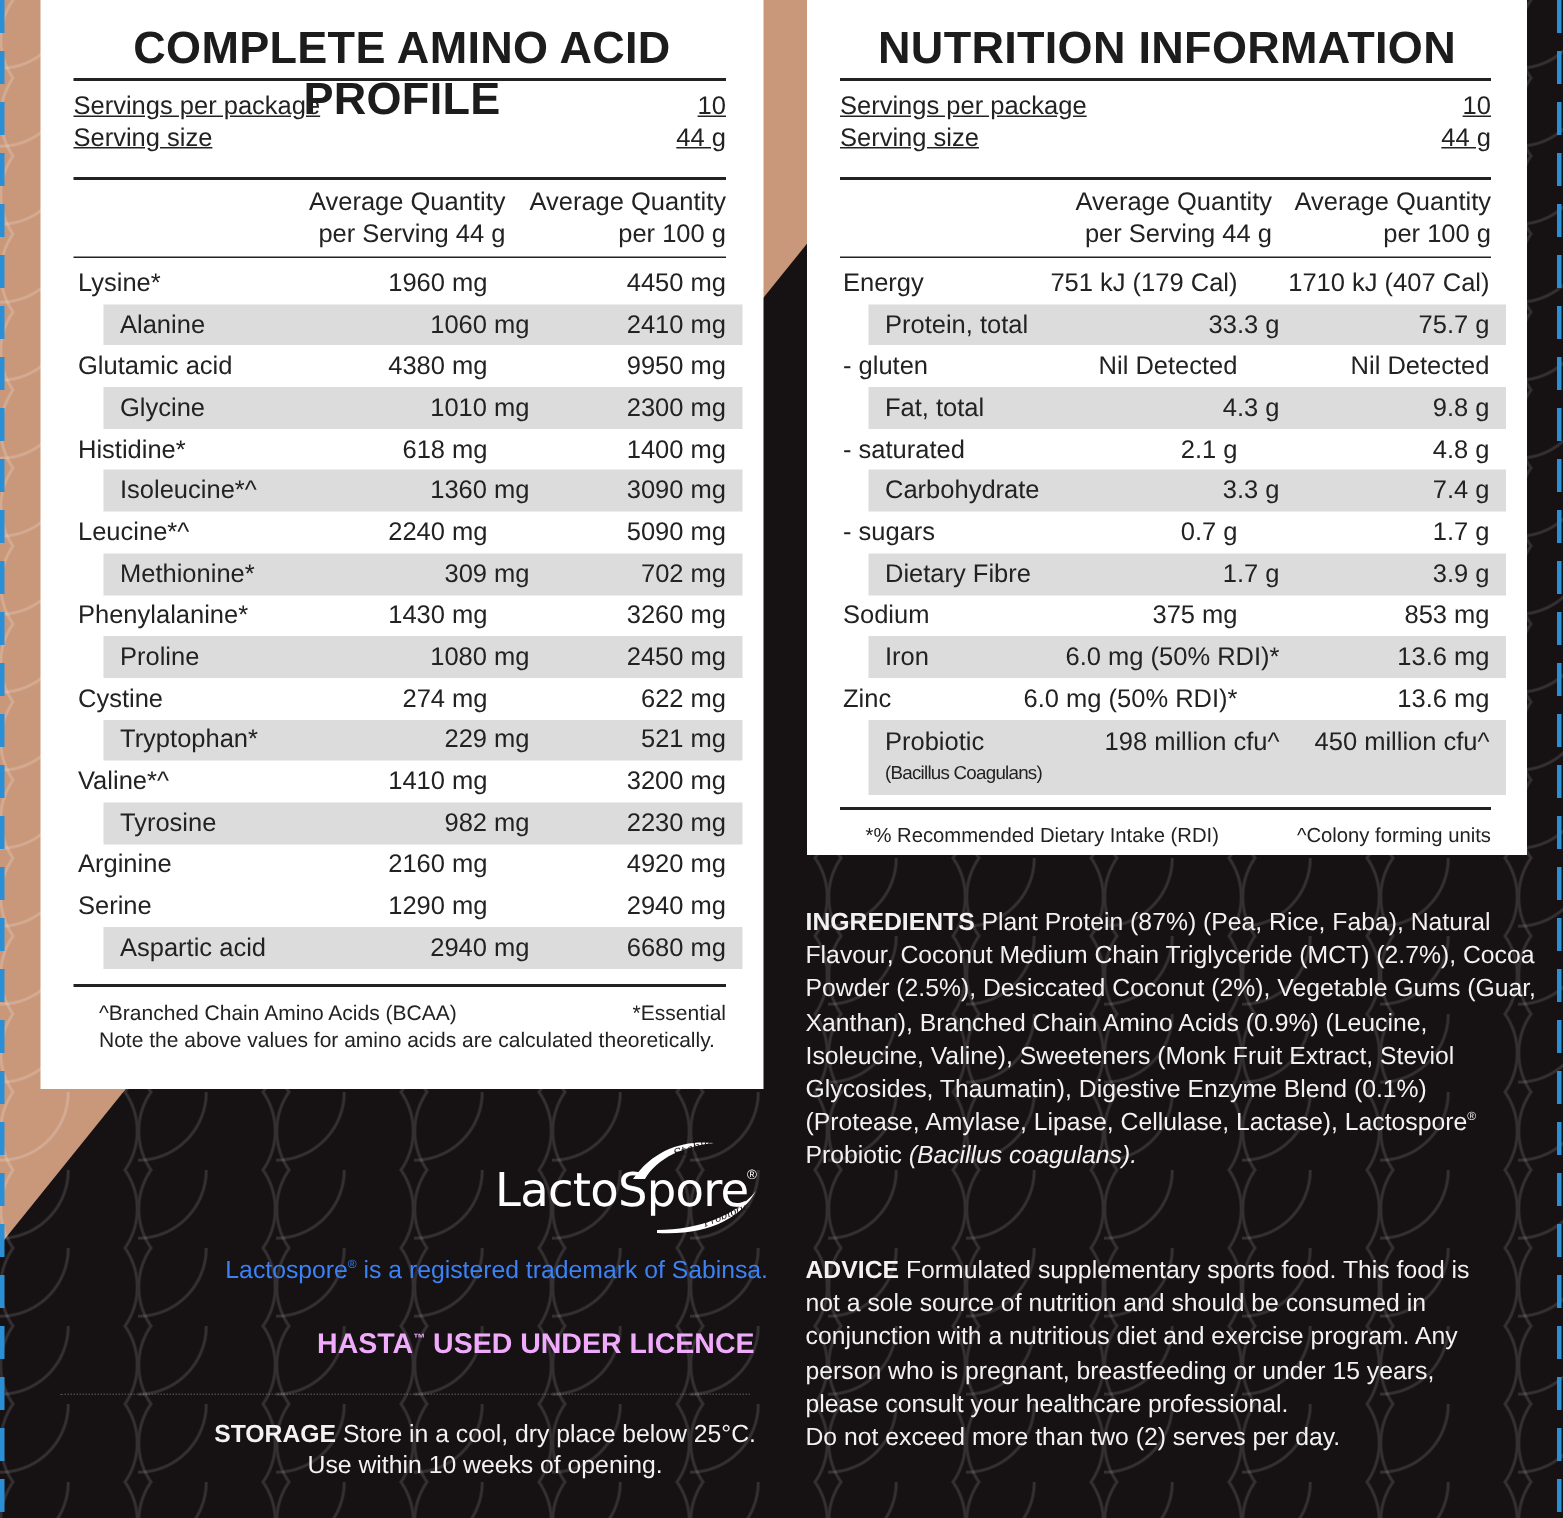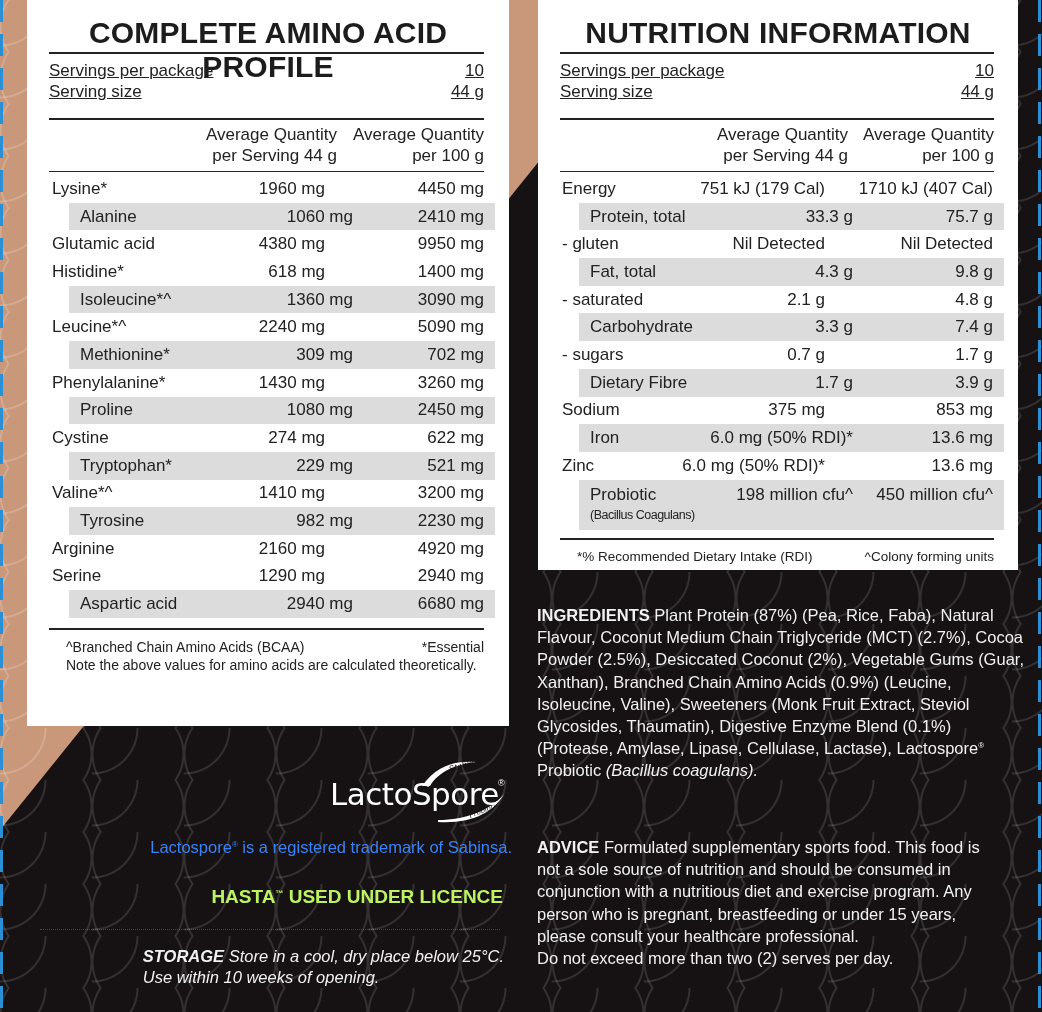--- a/index.html
+++ b/index.html
@@ -99,25 +99,25 @@
     font-size: 31px; color: #fff; letter-spacing: -0.5px;
     font-family: "DejaVu Sans", sans-serif; font-weight: normal;
   }
   .logo-reg { position: absolute; left: 172px; top: 20px; color: #fff; font-size: 9px; }
   .trademark {
     position: absolute; right: 530px; top: 838px;
     font-size: 16.5px; color: #3b82f6; white-space: nowrap;
   }
   .hasta {
     position: absolute; right: 539px; top: 886px;
-    font-size: 19px; font-weight: bold; color: #bef264; white-space: nowrap;
+    font-size: 19px; font-weight: bold; color: #f0abfc; white-space: nowrap;
   }
   .storage {
-    position: absolute; right: 538px; top: 946px; text-align: left;
-    font-size: 16.5px; line-height: 21px; color: #f2f2f2; white-space: nowrap; font-style: italic;
+    position: absolute; right: 538px; top: 946px; text-align: center;
+    font-size: 16.5px; line-height: 21px; color: #f2f2f2; white-space: nowrap;
   }
   .dotted-line {
     position: absolute; left: 40px; top: 929px; width: 460px; height: 0;
     border-top: 1px dotted rgba(255,255,255,0.22);
   }
 </style>
 </head>
 <body>
 
 <div class="bg-dark"></div>
@@ -159,20 +159,25 @@
       </div>
     <div class="row shade">
         <span class="name">Alanine</span>
         <span class="v1">1060 mg</span>
         <span class="v2">2410 mg</span>
       </div>
     <div class="row">
         <span class="name">Glutamic acid</span>
         <span class="v1">4380 mg</span>
         <span class="v2">9950 mg</span>
+      </div>
+    <div class="row shade">
+        <span class="name">Glycine</span>
+        <span class="v1">1010 mg</span>
+        <span class="v2">2300 mg</span>
       </div>
     <div class="row">
         <span class="name">Histidine*</span>
         <span class="v1">618 mg</span>
         <span class="v2">1400 mg</span>
       </div>
     <div class="row shade">
         <span class="name">Isoleucine*^</span>
         <span class="v1">1360 mg</span>
         <span class="v2">3090 mg</span>

